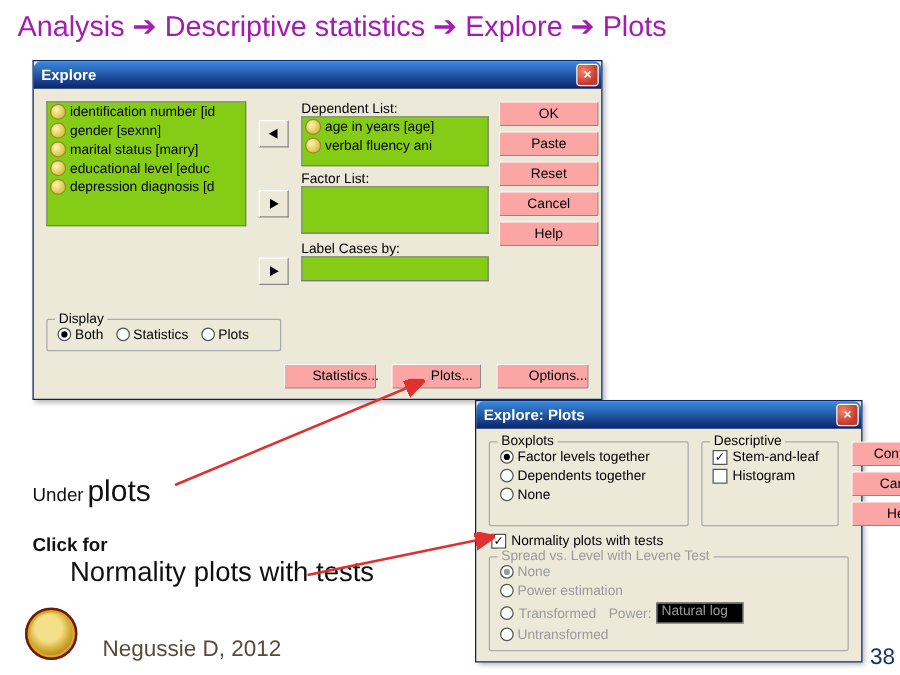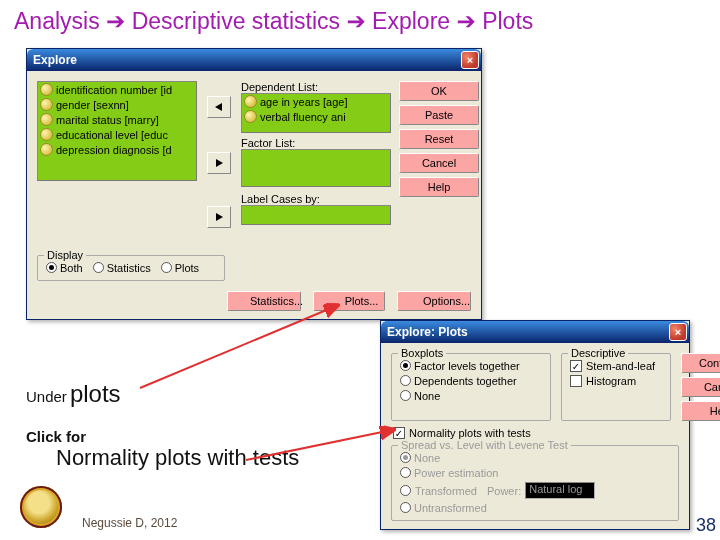--- a/index.html
+++ b/index.html
@@ -89,21 +89,21 @@
   .disabled, .disabled .lbl, .disabled span { color:#9a9a9a; }
   .smallfield {
     height:17px;width:70px;border:1px solid #b0b0b0;background:#000000;
     border-top-color:#888;border-left-color:#888;
     display:inline-flex;align-items:flex-start;padding:0 3px;font-size:11px;color:#888;
   }
   .global-arrow {
     position:absolute; stroke:#e03030; stroke-width:2; fill:none;
     pointer-events:none;
   }
-  .footer-author { position:absolute; left:82px; bottom:10px; font-family:Arial; font-size:12px; color:#5a4a3c;}
+  .footer-author { position:absolute; left:82px; bottom:10px; font-family:Arial; font-size:18px; color:#5a4a3c;}
   .footer-page { position:absolute; right:4px; bottom:4px; font-family:Arial; font-size:18px; color:#1a2e6b;}
   .seal {
     position:absolute; left:20px; bottom:12px;
     width:42px;height:42px;border-radius:50%;
     background: radial-gradient(circle at 45% 40%, #f5e08a 0 30%, #c9a227 55%, #7a2a1a 100%);
     box-shadow: inset 0 0 0 2px #6a1a1a, inset 0 0 0 4px #dba826;
   }
   
   .explore-grid { display:grid; grid-template-columns: 160px 28px 150px 84px; gap:4px 8px; }
   .rcol-btns { display:flex;flex-direction:column;gap:4px; }

